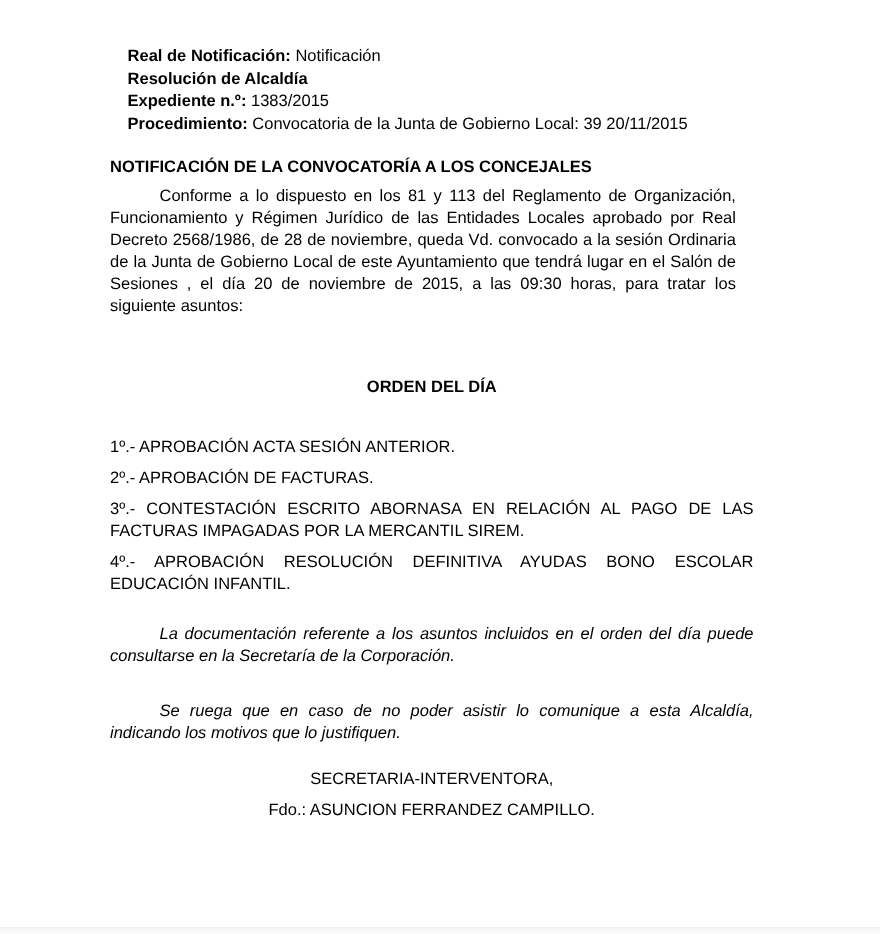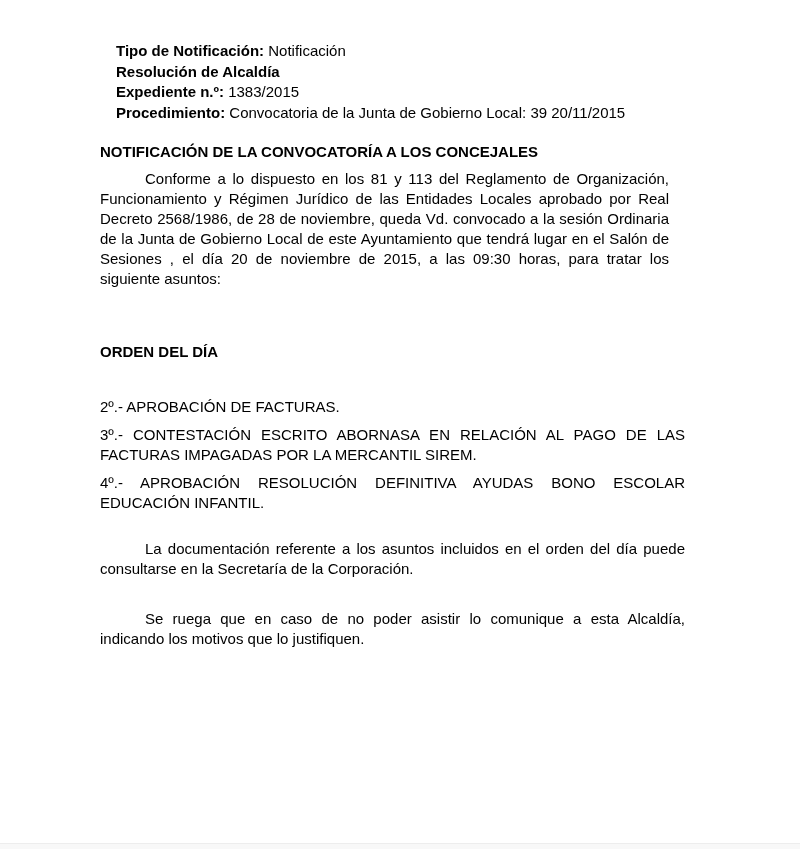--- a/index.html
+++ b/index.html
@@ -37,38 +37,41 @@
     margin: 19px 0 0 0;
     font-weight: bold;
   }
   .intro {
     margin: 7px 16px 0 0;
     text-align: justify;
     text-indent: 45px;
   }
   .agenda-heading {
     margin: 53px 0 0 0;
+    text-align: center;
     font-weight: bold;
   }
   .agenda {
     margin-top: 35px;
   }
   .agenda p {
     margin: 0 0 8px 0;
     text-align: justify;
   }
   .closing-1 {
     margin: 26px 0 0 0;
     text-indent: 45px;
     text-align: justify;
+    font-style: italic;
   }
   .closing-2 {
     margin: 30px 0 0 0;
     text-indent: 45px;
     text-align: justify;
+    font-style: italic;
   }
   .sig-role {
     margin: 22px 0 0 0;
     text-align: center;
   }
   .sig-name {
     margin: 8px 0 0 0;
     text-align: center;
   }
   .footer-strip {
@@ -80,38 +83,41 @@
     background: #f8f8f8;
     border-top: 1px solid #ededed;
   }
 </style>
 </head>
 <body>
 
 <div class="content">
 
   <div class="meta">
-    <p><span class="label">Tipo de Notificación:</span><span> Notificación</span></p>
+    <p><span class="label">Real de Notificación:</span><span> Notificación</span></p>
     <p><span class="label">Resolución de Alcaldía</span><span></span></p>
     <p><span class="label">Expediente n.º:</span><span> 1383/2015</span></p>
     <p><span class="label">Procedimiento:</span><span> Convocatoria de la Junta de Gobierno Local: 39 20/11/2015</span></p>
   </div>
 
   <p class="doc-title">NOTIFICACIÓN DE LA CONVOCATORÍA A LOS CONCEJALES</p>
 
   <p class="intro">Conforme a lo dispuesto en los 81 y 113 del Reglamento de Organización, Funcionamiento y Régimen Jurídico de las Entidades Locales aprobado por Real Decreto 2568/1986, de 28 de noviembre, queda Vd. convocado a la sesión Ordinaria de la Junta de Gobierno Local de este Ayuntamiento que tendrá lugar en el Salón de Sesiones , el día 20 de noviembre de 2015, a las 09:30 horas, para tratar los siguiente asuntos:</p>
 
   <p class="agenda-heading">ORDEN DEL DÍA</p>
 
   <div class="agenda">
+    <p>1º.- APROBACIÓN ACTA SESIÓN ANTERIOR.</p>
     <p>2º.- APROBACIÓN DE FACTURAS.</p>
     <p>3º.- CONTESTACIÓN ESCRITO ABORNASA EN RELACIÓN AL PAGO DE LAS FACTURAS IMPAGADAS POR LA MERCANTIL SIREM.</p>
     <p>4º.- APROBACIÓN RESOLUCIÓN DEFINITIVA AYUDAS BONO ESCOLAR EDUCACIÓN INFANTIL.</p>
   </div>
 
   <p class="closing-1">La documentación referente a los asuntos incluidos en el orden del día puede consultarse en la Secretaría de la Corporación.</p>
 
   <p class="closing-2">Se ruega que en caso de no poder asistir lo comunique a esta Alcaldía, indicando los motivos que lo justifiquen.</p>
 
+  <p class="sig-role">SECRETARIA-INTERVENTORA,</p>
+  <p class="sig-name">Fdo.: ASUNCION FERRANDEZ CAMPILLO.</p>
 
 </div>
 
 <div class="footer-strip"></div>
 
 </body></html>

